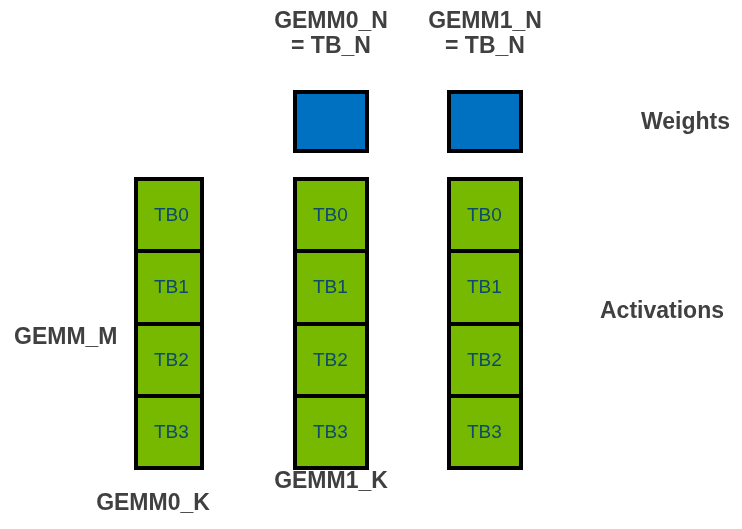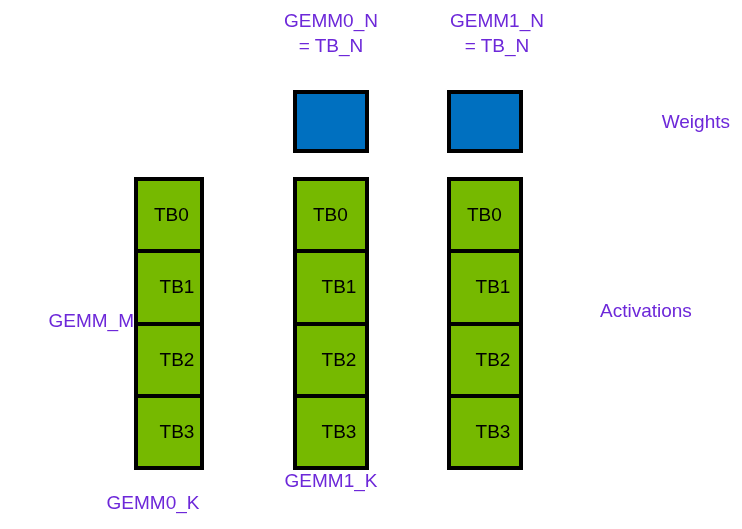--- a/index.html
+++ b/index.html
@@ -12,25 +12,26 @@
     width: 742px;
     height: 529px;
     background: #ffffff;
     font-family: "Liberation Sans", sans-serif;
     overflow: hidden;
   }
 
   
   .label {
     position: absolute;
-    color: #6d28d9;
-    font-size: 19px;
+    color: #404040;
+    font-size: 23px;
     line-height: 25px;
     white-space: pre;
     text-align: center;
+    font-weight: bold;
   }
   .label.multi { white-space: pre-line; }
 
   
   .weight-block {
     position: absolute;
     background: #0070C0;
     border: 4px solid #000000;
     box-sizing: border-box;
   }
@@ -47,39 +48,38 @@
   .tb-cell {
     flex: 1 1 0;
     background: #76B900;
     box-sizing: border-box;
     position: relative;
     display: flex;
     align-items: center;
   }
   .tb-cell + .tb-cell {
     border-top: 4px solid #000000;
-    justify-content: center;
   }
   .tb-cell-label {
-    color: #000000;
+    color: #0c4a6e;
     font-size: 19px;
     line-height: 22px;
     padding-left: 16px;
     white-space: pre;
   }
 </style>
 </head>
 <body>
 
 <div id="canvas">
 
   <div id="title-labels">
       <div class="label multi" style="left: 263px; top: 8px; width: 136px;">GEMM0_N
 = TB_N</div>
-      <div class="label multi" style="left: 429px; top: 8px; width: 136px;">GEMM1_N
+      <div class="label multi" style="left: 417px; top: 8px; width: 136px;">GEMM1_N
 = TB_N</div>
     </div>
 
   <div id="weight-blocks">
       <div class="weight-block" style="left: 293px; top: 90px; width: 76px; height: 63px;"></div>
       <div class="weight-block" style="left: 447px; top: 90px; width: 76px; height: 63px;"></div>
     </div>
 
   <div id="activation-columns">
       <div class="activation-column" style="left: 134px; top: 177px; width: 70px; height: 293px;">
@@ -122,20 +122,20 @@
         </div>
         <div class="tb-cell">
           <span class="tb-cell-label">TB3</span>
         </div>
       </div>
     </div>
 
   <div id="side-labels">
       <div class="label multi" style="left: 600px; top: 109px; width: 130px; text-align: right;">Weights</div>
       <div class="label multi" style="left: 600px; top: 298px; width: 140px; text-align: left;">Activations</div>
-      <div class="label multi" style="left: 14px; top: 308px; width: 120px; text-align: right;">GEMM_M</div>
+      <div class="label multi" style="left: 14px; top: 324px; width: 120px; text-align: left;">GEMM_M</div>
     </div>
 
   <div id="bottom-labels">
       <div class="label multi" style="left: 88px; top: 490px; width: 130px;">GEMM0_K</div>
       <div class="label multi" style="left: 266px; top: 468px; width: 130px;">GEMM1_K</div>
     </div>
 </div>
 
 </body></html>

